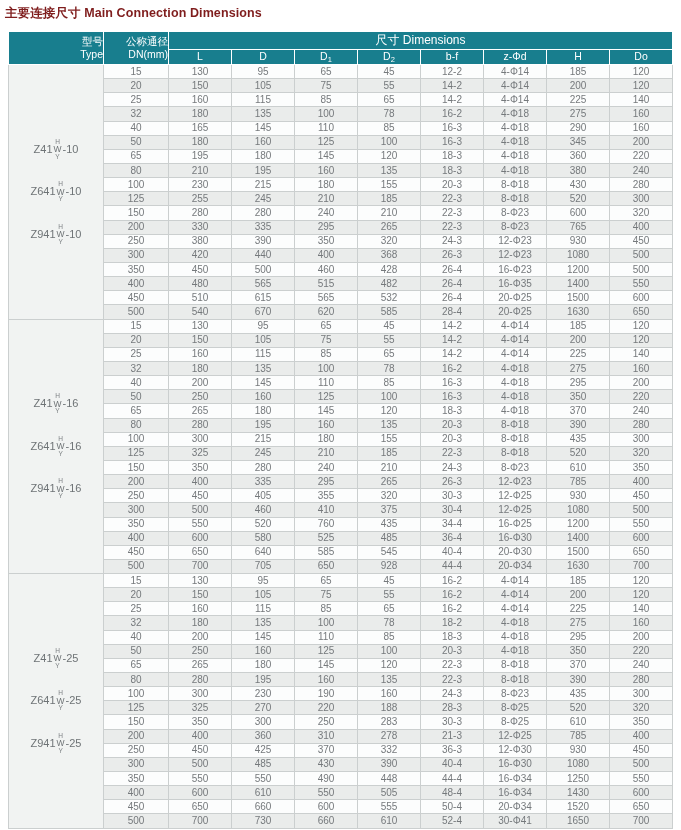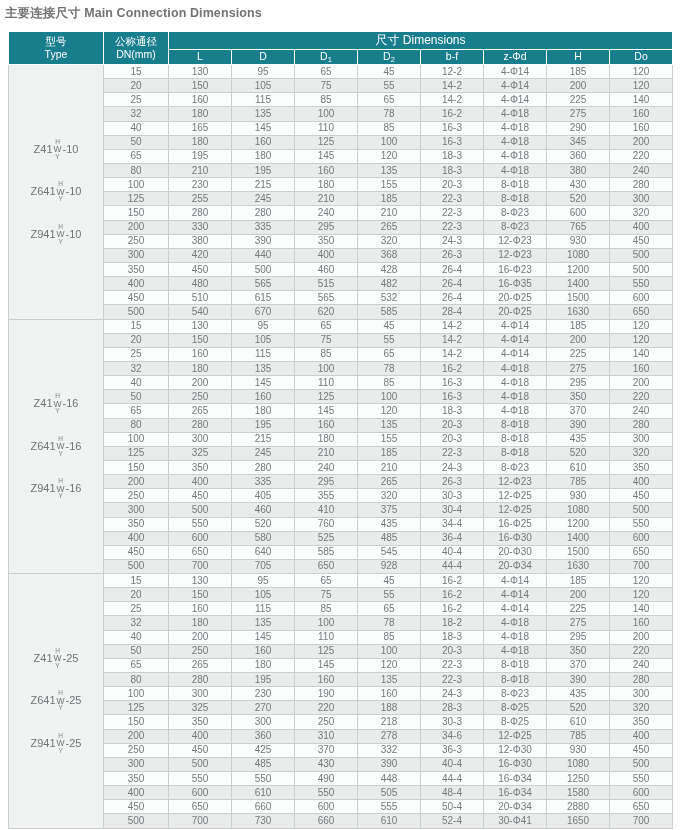--- a/index.html
+++ b/index.html
@@ -3,33 +3,33 @@
 <meta charset="utf-8">
 <style>
   html,body{margin:0;padding:0;}
   body{
     width:681px;height:830px;background:#ffffff;position:relative;
     font-family:"Liberation Sans", sans-serif;
     -webkit-font-smoothing:antialiased;
   }
   .page-title{
     position:absolute;left:5px;top:5px;
-    font-size:12.5px;font-weight:bold;color:#737373;letter-spacing:0.1px;
+    font-size:12.5px;font-weight:bold;color:#7f1d1d;letter-spacing:0.1px;
   }
   table.dims{
     position:absolute;left:8px;top:31px;width:664px;
     border-collapse:collapse;table-layout:fixed;
   }
   thead th{
     background:#187e8e;color:#ffffff;font-weight:normal;
     border:1px solid #ffffff;padding:0;text-align:center;
   }
   tr.h1{height:17px;}
   tr.h2{height:13px;}
-  th.type-head,th.dn-head{font-size:10.5px;line-height:1.2;}
+  th.type-head,th.dn-head{font-size:10.5px;line-height:1.2;text-align:right;}
   th.type-head span,th.dn-head span{display:block;}
   th.dim-group{font-size:12px;}
   th.col-head{font-size:10.5px;}
   th .sub{font-size:7.5px;vertical-align:-2px;}
   tbody tr{height:14.15px;}
   tbody td{
     border:1px solid #cbcfcf;padding:0;text-align:center;
     font-size:10px;color:#75797c;line-height:1;
   }
   tbody tr:nth-child(odd) td{background:#fcfdfd;}
@@ -686,33 +686,33 @@
         <td>28-3</td>
         <td>8-Φ25</td>
         <td>520</td>
         <td>320</td>
       </tr>
       <tr>
         <td>150</td>
         <td>350</td>
         <td>300</td>
         <td>250</td>
-        <td>218</td>
+        <td>283</td>
         <td>30-3</td>
         <td>8-Φ25</td>
         <td>610</td>
         <td>350</td>
       </tr>
       <tr>
         <td>200</td>
         <td>400</td>
         <td>360</td>
         <td>310</td>
         <td>278</td>
-        <td>34-6</td>
+        <td>21-3</td>
         <td>12-Φ25</td>
         <td>785</td>
         <td>400</td>
       </tr>
       <tr>
         <td>250</td>
         <td>450</td>
         <td>425</td>
         <td>370</td>
         <td>332</td>
@@ -744,32 +744,32 @@
         <td>550</td>
       </tr>
       <tr>
         <td>400</td>
         <td>600</td>
         <td>610</td>
         <td>550</td>
         <td>505</td>
         <td>48-4</td>
         <td>16-Φ34</td>
-        <td>1580</td>
+        <td>1430</td>
         <td>600</td>
       </tr>
       <tr>
         <td>450</td>
         <td>650</td>
         <td>660</td>
         <td>600</td>
         <td>555</td>
         <td>50-4</td>
         <td>20-Φ34</td>
-        <td>2880</td>
+        <td>1520</td>
         <td>650</td>
       </tr>
       <tr>
         <td>500</td>
         <td>700</td>
         <td>730</td>
         <td>660</td>
         <td>610</td>
         <td>52-4</td>
         <td>30-Φ41</td>

